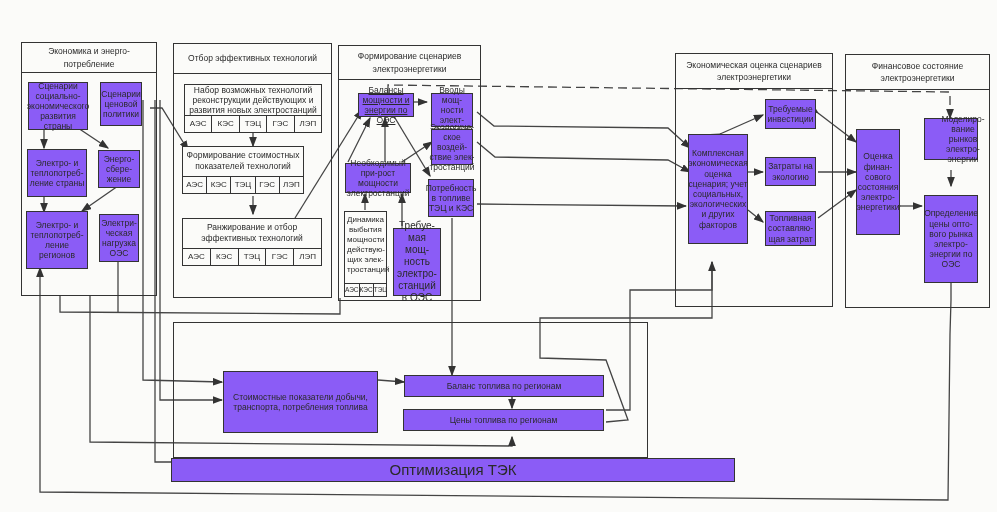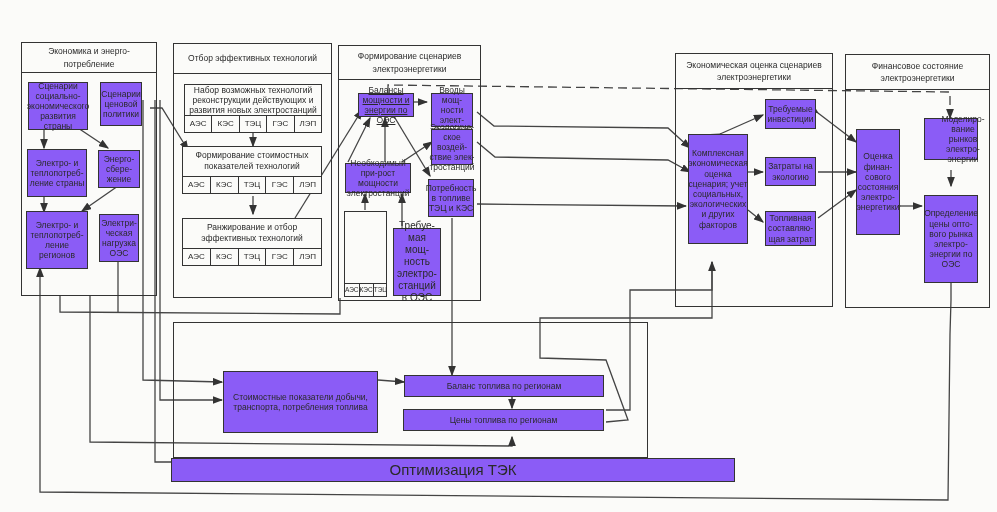--- a/index.html
+++ b/index.html
@@ -101,21 +101,21 @@
 <div class="stack" style="left:184px;top:84px;width:138px;height:49px;">
   <div class="lbl" style="padding-top:1px;line-height:1.15;">Набор возможных технологий реконструкции действующих и развития новых электростанций</div>
   <div class="techrow">
     <span>АЭС</span>
     <span>КЭС</span>
     <span>ТЭЦ</span>
     <span>ГЭС</span>
     <span>ЛЭП</span>
   </div>
 </div>
-<div class="stack" style="left:182px;top:146px;width:140px;height:48px;">
+<div class="stack" style="left:182px;top:146px;width:122px;height:48px;">
   <div class="lbl">Формирование стоимостных показателей технологий</div>
   <div class="techrow">
     <span>АЭС</span>
     <span>КЭС</span>
     <span>ТЭЦ</span>
     <span>ГЭС</span>
     <span>ЛЭП</span>
   </div>
 </div>
 <div class="stack" style="left:182px;top:218px;width:140px;height:48px;">
@@ -131,20 +131,21 @@
 
 <div class="box" style="left:338px;top:45px;width:143px;height:256px;">
   <div class="panel-title" style="height:34px;">Формирование сценариев электроэнергетики</div>
 </div>
 <div class="node" style="left:358px;top:93px;width:56px;height:24px;text-decoration:underline;">Балансы мощности и энергии по ОЭС</div>
 <div class="node" style="left:431px;top:93px;width:42px;height:34px;">Вводы мощ-ности элект-ростанций</div>
 <div class="node" style="left:431px;top:129px;width:42px;height:36px;">Экологиче-ское воздей-ствие элек-тростанций</div>
 <div class="node" style="left:345px;top:163px;width:66px;height:30px;">Необходимый при-рост мощности электростанций</div>
 <div class="node" style="left:428px;top:179px;width:46px;height:38px;">Потребность в топливе ТЭЦ и КЭС</div>
 <div class="stack" style="left:344px;top:211px;width:43px;height:86px;">
+  <div class="lbl" style="font-size:8px;">Динамика выбытия мощности действую-щих элек-тростанций</div>
   <div class="mini">
     <span>АЭС</span>
     <span>КЭС</span>
     <span>ТЭЦ</span>
   </div>
 </div>
 <div class="node" style="left:393px;top:228px;width:48px;height:68px;font-size:10px;">Требуе-мая мощ-ность электро-станций в ОЭС</div>
 
 <div class="box" style="left:675px;top:53px;width:158px;height:254px;">
   <div class="panel-title" style="height:35px;">Экономическая оценка сценариев электроэнергетики</div>

